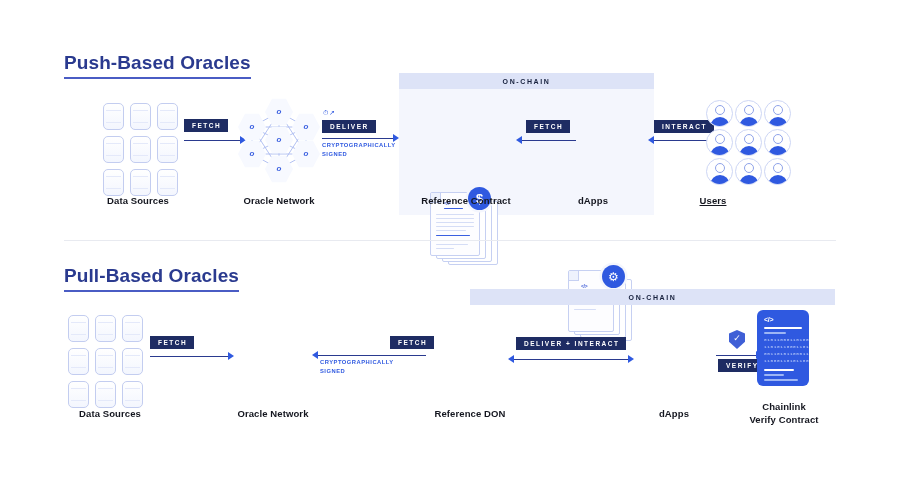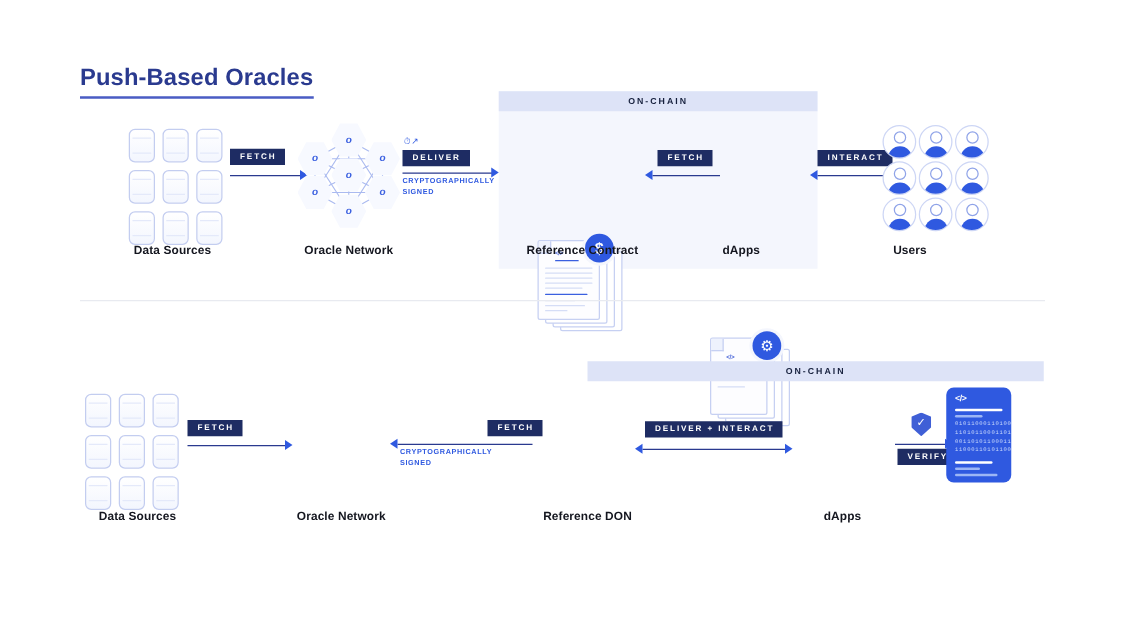--- a/index.html
+++ b/index.html
@@ -321,24 +321,27 @@
       </div>
     <div class="user">
         <div class="head"></div>
         <div class="body"></div>
       </div>
     <div class="user">
         <div class="head"></div>
         <div class="body"></div>
       </div>
   </div>
-  <div class="abs caption" style="left:673px;top:195px;width:110px;">Users</div>
+  <div class="abs caption" style="left:658px;top:195px;width:110px;text-decoration:underline;">Users</div>
 
   <div class="abs divider" style="left:64px;top:240px;width:772px;"></div>
 
+  <div class="abs" style="left:64px;top:265px;">
+    <div class="section-title">Pull-Based Oracles</div>
+  </div>
 
   <div class="abs" style="left:470px;top:289px;width:365px;">
     <div class="onchain-bar">
       <span>ON-CHAIN</span>
     </div>
   </div>
 
   <div class="abs db-grid" style="left:68px;top:315px;">
     <div class="db"></div>
     <div class="db"></div>
@@ -392,14 +395,15 @@
     <div class="vline bright" style="left:7px;top:17px;width:38px;"></div>
     <div class="vline" style="left:7px;top:22px;width:22px;"></div>
     <div class="vdots" style="left:7px;top:27px;">0101100011010010</div>
     <div class="vdots" style="left:7px;top:34px;">1101011000110100</div>
     <div class="vdots" style="left:7px;top:41px;">0011010110001101</div>
     <div class="vdots" style="left:7px;top:48px;">1100011010110001</div>
     <div class="vline bright" style="left:7px;top:59px;width:30px;"></div>
     <div class="vline" style="left:7px;top:64px;width:20px;"></div>
     <div class="vline" style="left:7px;top:69px;width:34px;"></div>
   </div>
+  <div class="abs caption" style="left:725px;top:401px;width:118px;line-height:1.35;">Chainlink<br>Verify Contract</div>
 
 </div>
 
 </body></html>

